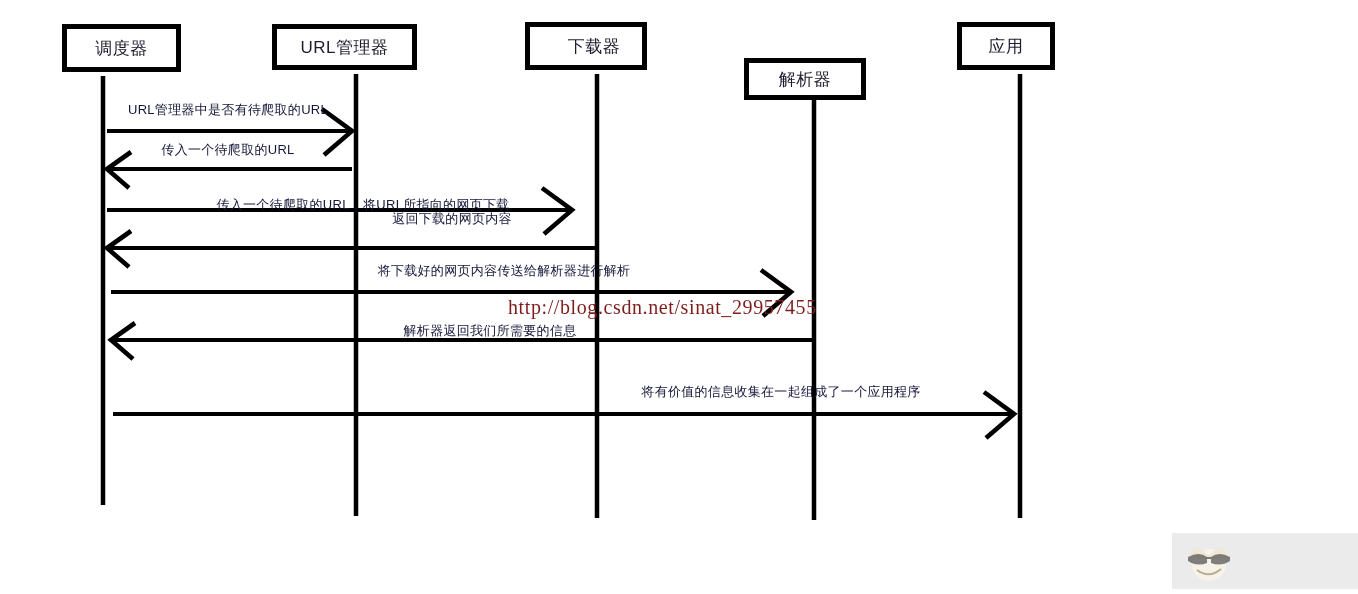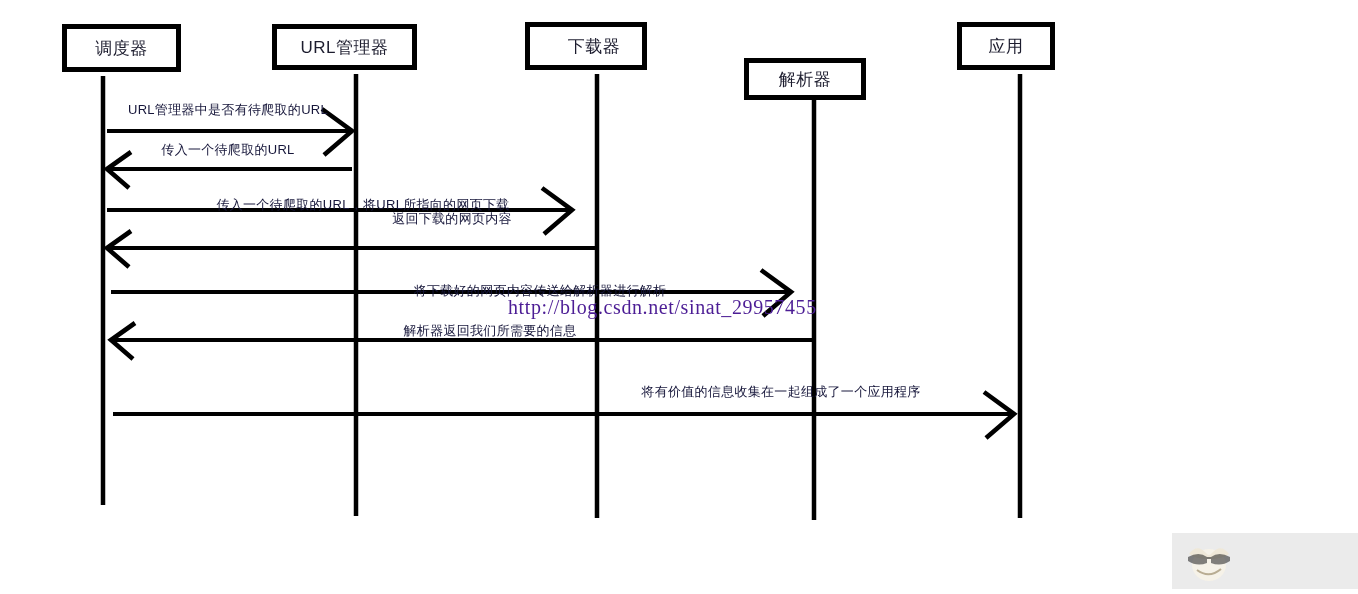--- a/index.html
+++ b/index.html
@@ -49,21 +49,21 @@
     color: #16163a;
     white-space: nowrap;
     z-index: 6;
     letter-spacing: 0.3px;
     transform: translateX(-50%);
   }
   .watermark-url {
     position: absolute;
     font-family: "Liberation Serif", "DejaVu Serif", serif;
     font-size: 20px;
-    color: #4c1d95;
+    color: #7f1d1d;
     white-space: nowrap;
     letter-spacing: 0.6px;
     z-index: 2;
     pointer-events: none;
   }
   .watermark-logo {
     position: absolute;
     z-index: 1;
     pointer-events: none;
   }
@@ -158,18 +158,18 @@
       <div class="participant-box" style="left: 957px; top: 22px; width: 98px; height: 48px; text-align: center;">
         <span class="participant-label">应用</span>
       </div>
     </div>
 
   <div id="msg-labels">
       <div class="msg-label" style="left: 228px; top: 103px;">URL管理器中是否有待爬取的URL</div>
       <div class="msg-label" style="left: 228px; top: 143px;">传入一个待爬取的URL</div>
       <div class="msg-label" style="left: 363px; top: 198px;">传入一个待爬取的URL，将URL所指向的网页下载</div>
       <div class="msg-label" style="left: 452px; top: 212px;">返回下载的网页内容</div>
-      <div class="msg-label" style="left: 540px; top: 264px; margin-top: 20px;">将下载好的网页内容传送给解析器进行解析</div>
+      <div class="msg-label" style="left: 504px; top: 264px;">将下载好的网页内容传送给解析器进行解析</div>
       <div class="msg-label" style="left: 490px; top: 324px;">解析器返回我们所需要的信息</div>
       <div class="msg-label" style="left: 781px; top: 385px; font-family: Liberation Serif, serif;">将有价值的信息收集在一起组成了一个应用程序</div>
     </div>
 
 </div>
 
 </body></html>

